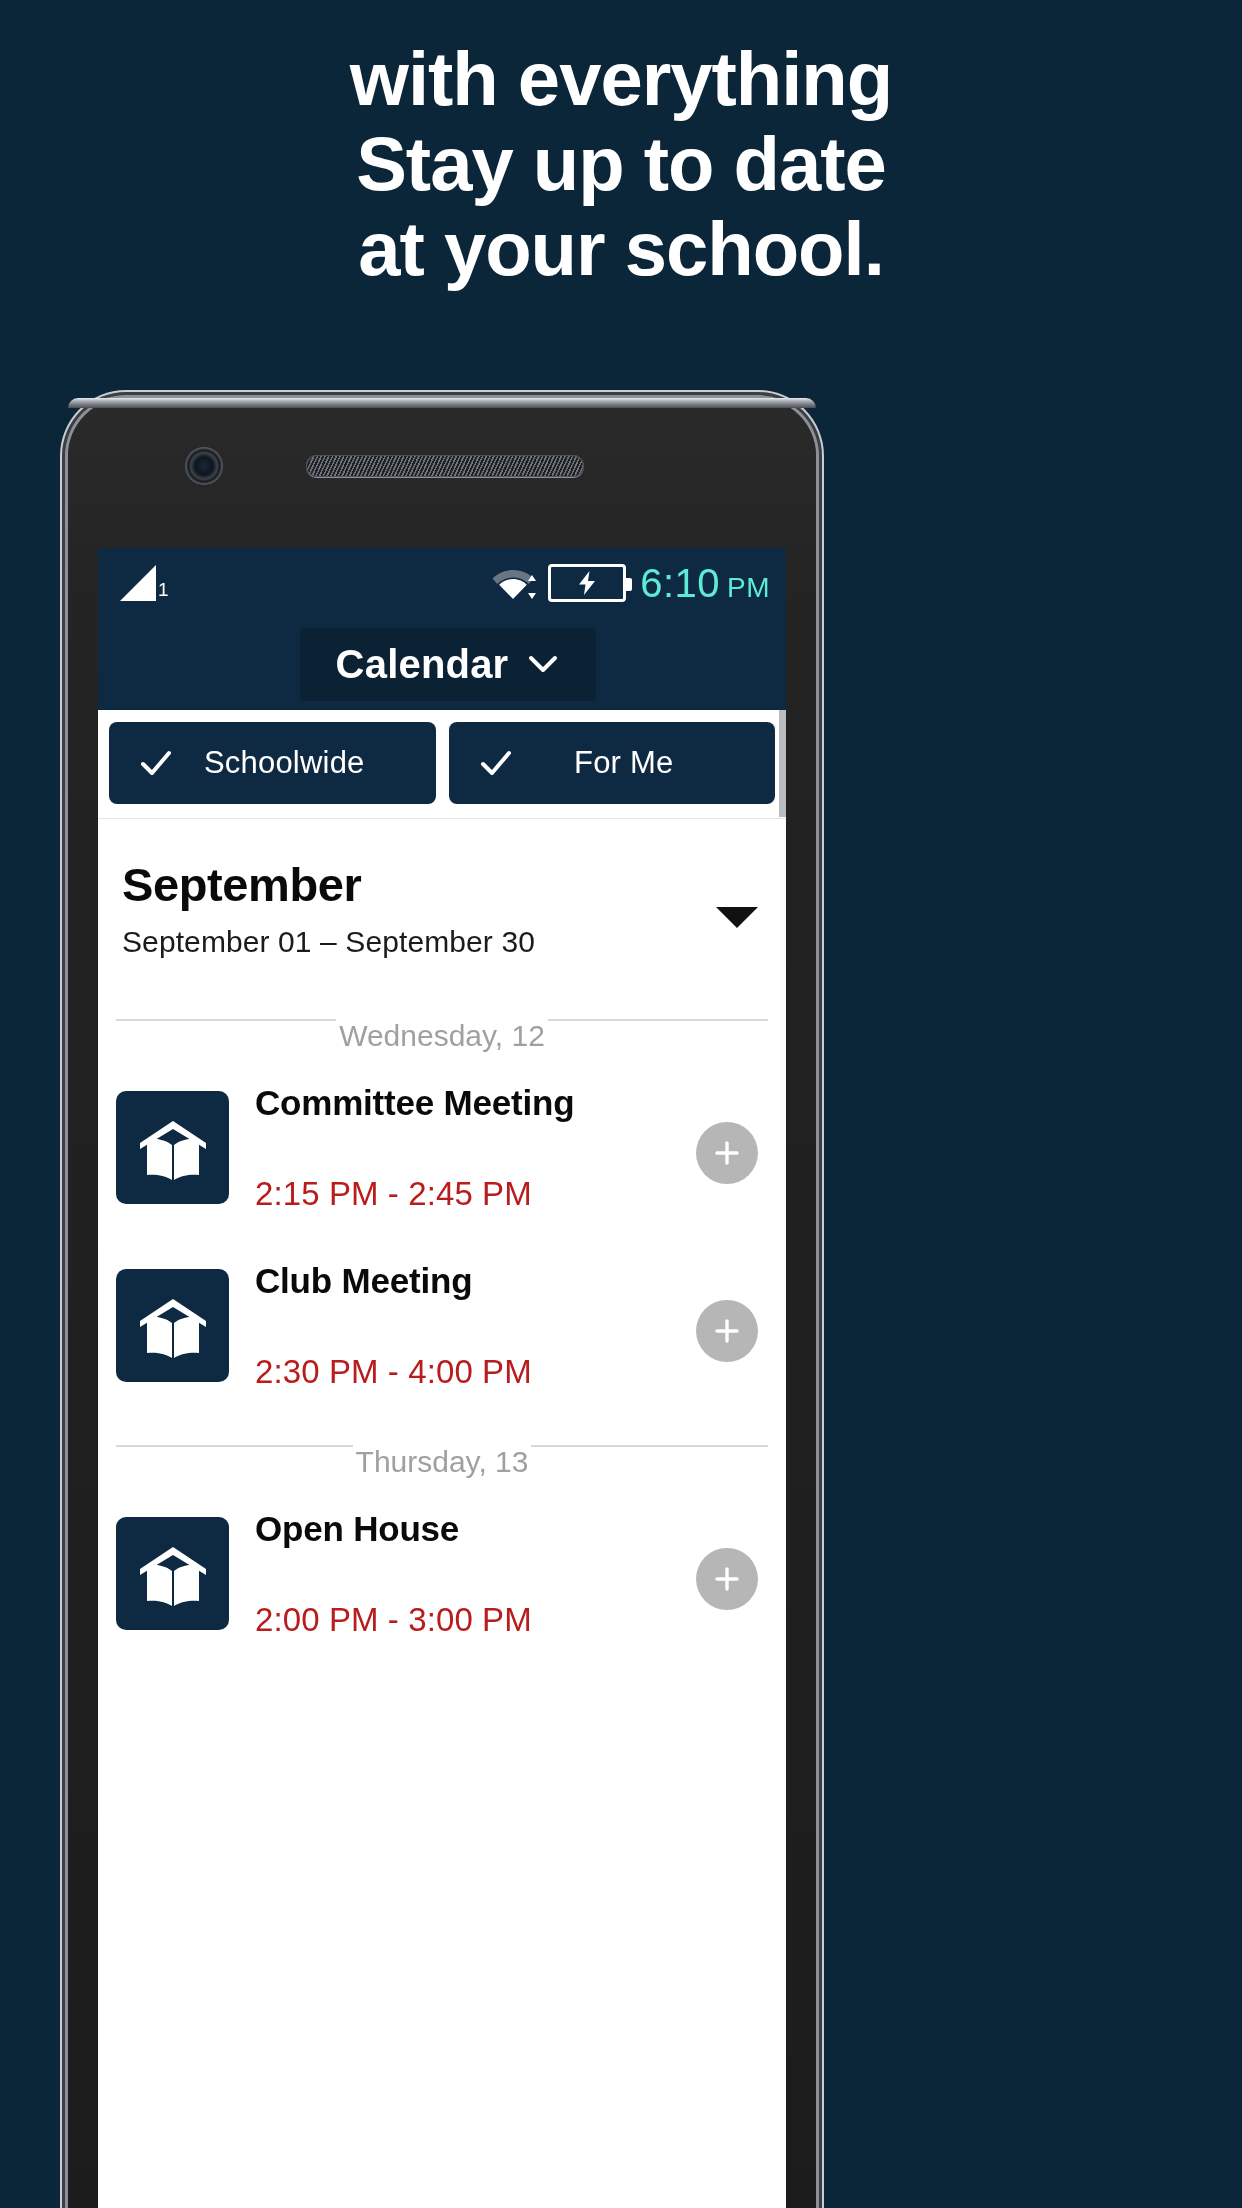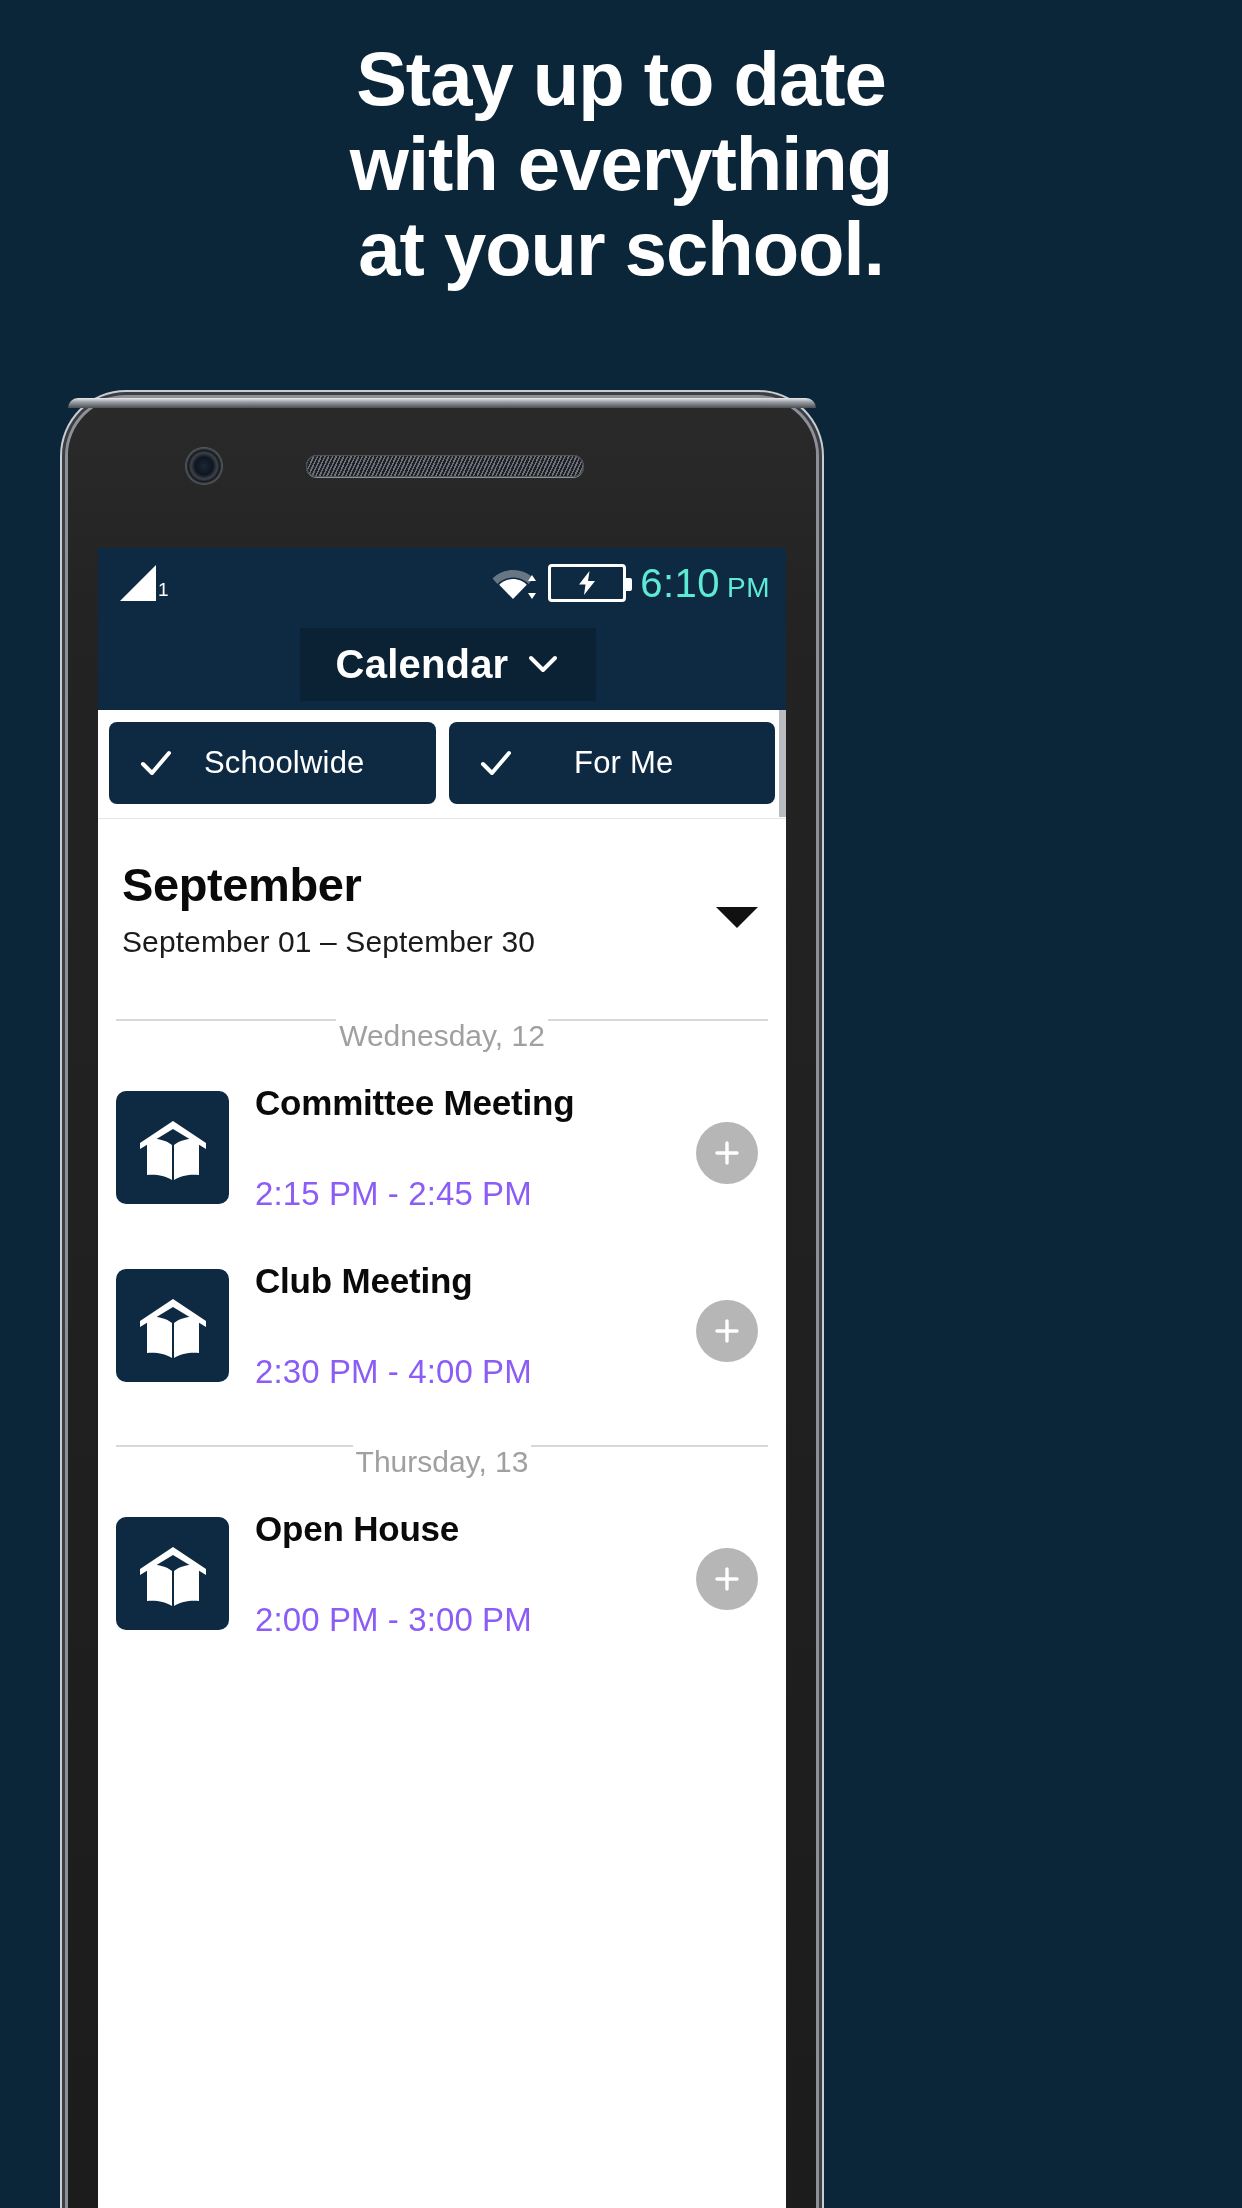--- a/index.html
+++ b/index.html
@@ -248,43 +248,43 @@
   }
   .ev-title {
     font-size: 35px;
     font-weight: 700;
     color: #0a0a0a;
     letter-spacing: -0.2px;
     line-height: 40px;
   }
   .ev-time {
     font-size: 33px;
-    color: #8b5cf6;
+    color: #b91c1c;
     letter-spacing: 0.1px;
     margin-top: 52px;
   }
   .ev-add {
     flex: 0 0 auto;
     align-self: center;
     width: 62px; height: 62px;
     border-radius: 50%;
     background: #b6b6b6;
     display: flex; align-items: center; justify-content: center;
     margin-right: 8px;
   }
   .ev-add svg { display: block; }
 </style>
 </head>
 <body>
 
 <div id="root">
 
   <div class="headline">
+    <span class="hl-line">with everything</span>
     <span class="hl-line">Stay up to date</span>
-    <span class="hl-line">with everything</span>
     <span class="hl-line">at your school.</span>
   </div>
 
   <div class="phone">
     <div class="phone-edge-hi"></div>
     <div class="camera"></div>
     <div class="speaker"></div>
 
     <div class="screen">
 

